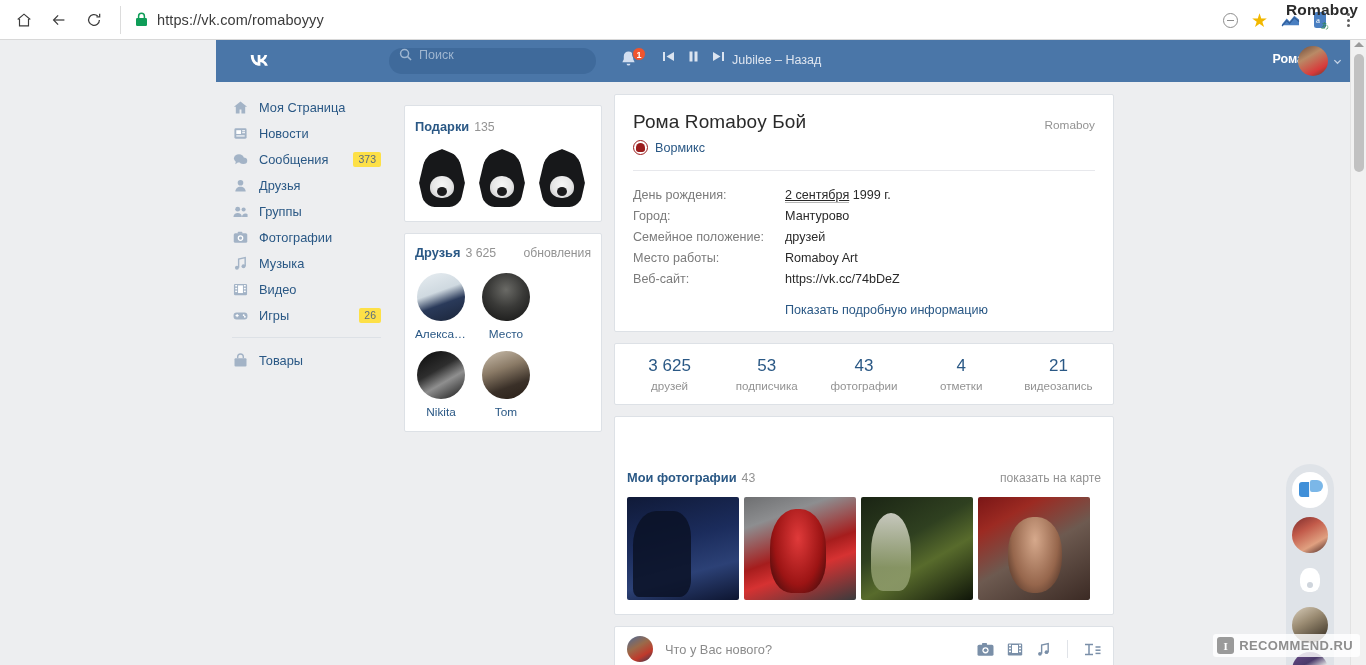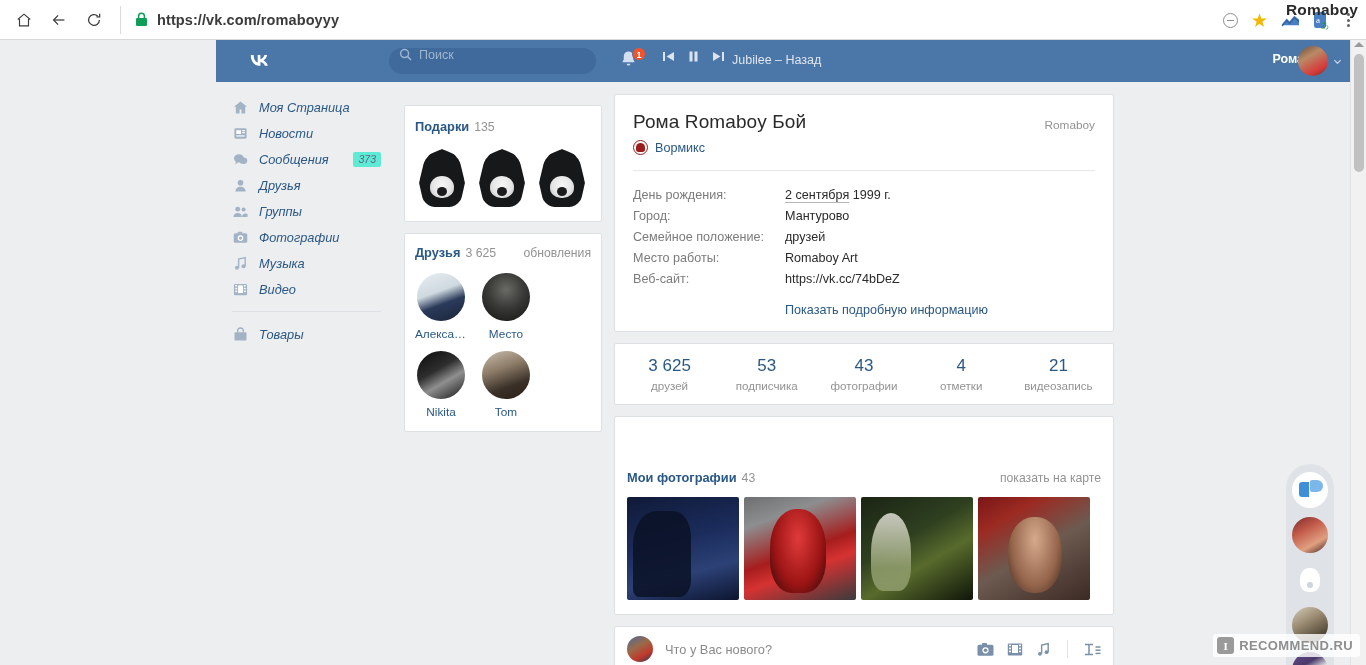--- a/index.html
+++ b/index.html
@@ -29,21 +29,21 @@
     margin-left: 16px;
     width: 1120px; height: 28px;
     border-left: 1px solid #dcdcdc;
     display: flex; align-items: center;
     padding-left: 14px;
     gap: 9px;
   }
   .lock-icon { width: 13px; height: 15px; flex: none; }
   .url-text {
     font-size: 14.5px; color: #3b3b3b;
-    letter-spacing: .1px; white-space: nowrap; font-weight: bold;
+    letter-spacing: .1px; white-space: nowrap;
   }
   .omni-right {
     position: absolute; right: 6px; top: 0; height: 40px;
     display: flex; align-items: center; gap: 13px; padding-right: 6px;
   }
   .zoom-minus {
     width: 15px; height: 15px; border: 1.4px solid #8d8d8d;
     border-radius: 50%; position: relative;
   }
   .zoom-minus::after {
@@ -111,34 +111,34 @@
   }
   .hdr-caret {
     position: absolute; right: 8px; top: 17px;
     width: 9px; height: 9px; color: #c3d2e6;
   }
 
   
   .page { position: absolute; top: 82px; left: 216px; width: 1134px; height: 583px; }
 
   
-  .leftnav { position: absolute; left: 16px; top: 12px; width: 155px; font-style: italic; }
+  .leftnav { position: absolute; left: 16px; top: 12px; width: 155px; }
   .nav-item {
     display: flex; align-items: center; height: 26px;
     font-size: 12.8px; color: #2a5885; cursor: pointer; position: relative;
   }
   .nav-item .ic {
     width: 16px; height: 16px; margin-right: 11px;
     color: #a3b3c6; flex: none;
     display: flex; align-items: center; justify-content: center;
   }
   .nav-item .lbl { white-space: nowrap; }
   .nav-count {
     position: absolute; right: 6px;
-    background: #5eead4; color: #5a6b80;
+    background: #fde047; color: #5a6b80;
     font-size: 10.5px; border-radius: 2px;
     padding: 1px 5px 2px 5px; line-height: 12px;
   }
   .nav-sep { height: 1px; background: #dde1e6; margin: 9px 6px 9px 0; }
 
   
   .card { background: #fff; border: 1px solid #dde1e6; border-radius: 2px; }
 
   .col-left { position: absolute; left: 188px; top: 12px; width: 198px; }
   .avatar-card { padding: 8px; }
@@ -235,21 +235,21 @@
     background: #fff; border: 1.6px solid #9b1c1c;
     display: flex; align-items: center; justify-content: center;
   }
   .worm-inner { width: 9px; height: 9px; background: #9b1c1c; border-radius: 50% 50% 30% 30%; }
   .worm-txt { font-size: 12.6px; color: #2a5885; cursor: pointer; }
   .pdivider { height: 1px; background: #e7e8ec; margin: 15px 0 13px 0; }
   .info-table { width: 100%; border-collapse: collapse; }
   .info-table td { padding: 3.5px 0; font-size: 12.6px; vertical-align: top; }
   .info-k { color: #7b7b7b; width: 152px; }
   .info-v { color: #2a2a2a; }
-  .info-v .dotted { color: #2a2a2a; border-bottom: 1px solid #b6b6b6; }
+  .info-v .dotted { color: #2a2a2a; border-bottom: 1px solid #b6b6b6; text-decoration: underline; }
   .show-more { margin-top: 14px; margin-left: 152px; font-size: 12.6px; color: #2a5885; cursor: pointer; }
 
   .counters-card {
     margin-top: 11px; height: 62px;
     display: flex; align-items: center; padding: 0 6px;
   }
   .counter { flex: 1; text-align: center; cursor: pointer; }
   .cnt-num { font-size: 17px; color: #2a5885; }
   .cnt-lbl { font-size: 11.6px; color: #939393; margin-top: 3px; }
 
@@ -547,20 +547,33 @@
             <rect x="2.4" y="9.2" width="2" height="1.6" fill="#fff"></rect>
             <rect x="11.6" y="3.2" width="2" height="1.6" fill="#fff"></rect>
             <rect x="11.6" y="6.2" width="2" height="1.6" fill="#fff"></rect>
             <rect x="11.6" y="9.2" width="2" height="1.6" fill="#fff"></rect>
             <rect x="5.4" y="3.6" width="5.2" height="8.2" fill="#fff"></rect>
           </svg>
       </span>
       <span class="lbl">Видео</span>
     </div>
 
+    <div class="nav-item">
+      <span class="ic">
+        <svg width="15" height="15" viewBox="0 0 16 16" fill="currentColor">
+            <rect x="0.6" y="4.8" width="14.8" height="7.4" rx="3.2"></rect>
+            <rect x="2.7" y="7.5" width="3.4" height="1.2" fill="#fff"></rect>
+            <rect x="3.8" y="6.4" width="1.2" height="3.4" fill="#fff"></rect>
+            <circle cx="11.4" cy="7.6" r="1" fill="#fff"></circle>
+            <circle cx="12.6" cy="9.3" r="1" fill="#fff"></circle>
+          </svg>
+      </span>
+      <span class="lbl">Игры</span>
+      <span class="nav-count">26</span>
+    </div>
 
     <div class="nav-sep"></div>
 
     <div class="nav-item">
       <span class="ic">
         <svg width="15" height="15" viewBox="0 0 16 16" fill="currentColor">
             <rect x="1.6" y="5.5" width="12.8" height="9" rx="1.2"></rect>
             <path d="M5 5.5V4a3 3 0 0 1 6 0v1.5" fill="none" stroke="currentColor" stroke-width="1.5"></path>
           </svg>
       </span>

